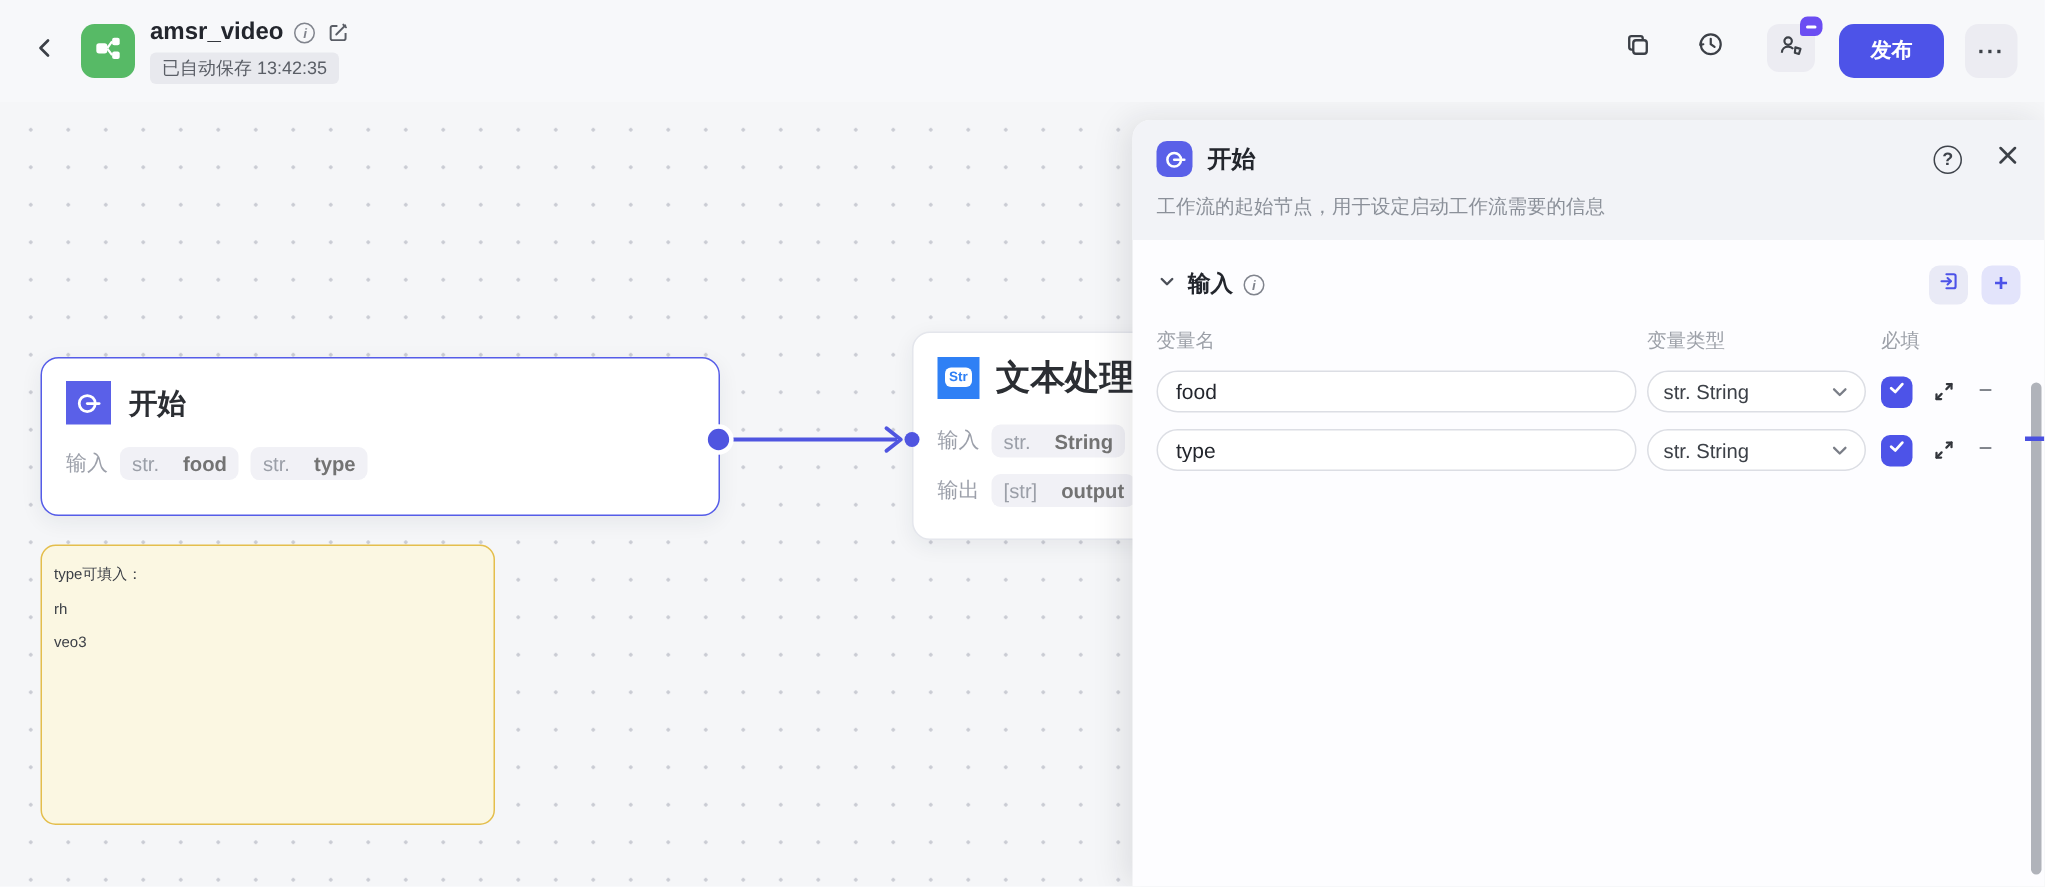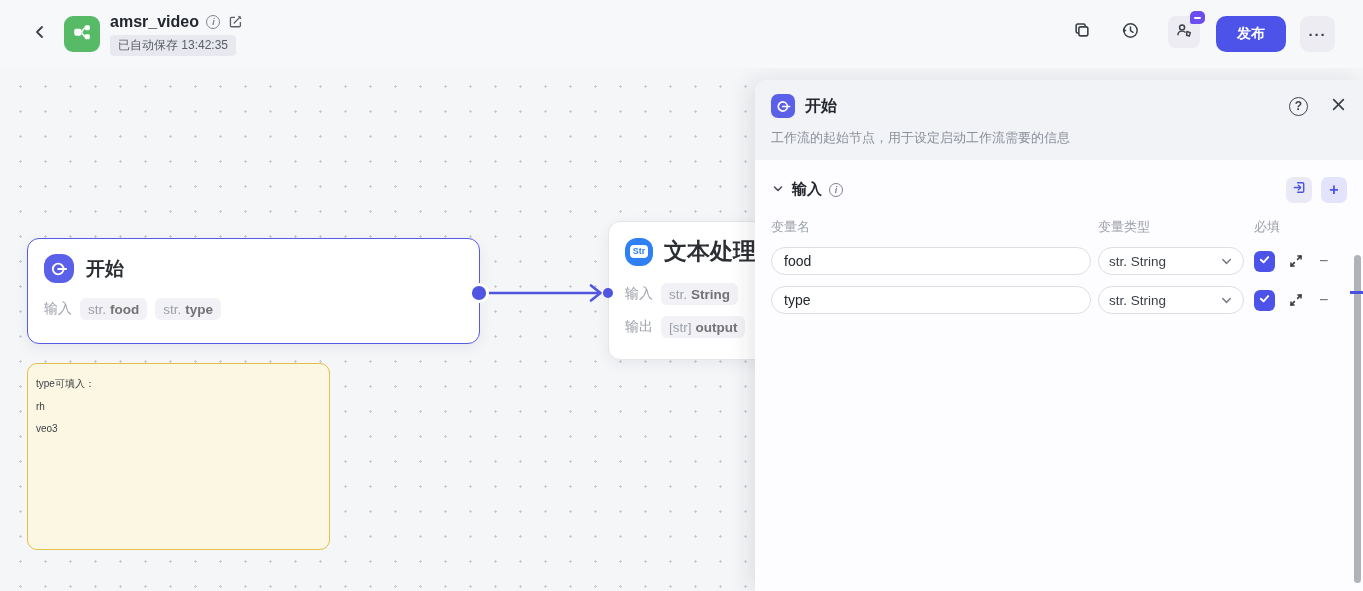--- a/index.html
+++ b/index.html
@@ -2,21 +2,21 @@
 <html><head>
 <meta charset="utf-8">
 <style>
   * { margin:0; padding:0; box-sizing:border-box; }
   html,body { width:1363px; height:591px; }
   body { font-family:"Liberation Sans","DejaVu Sans",sans-serif; color:#23262d; }
   .app { position:relative; width:1363px; height:591px; background:#f6f7f9; overflow:hidden; }
 
   
   .topbar { position:absolute; top:0; left:0; right:0; height:68px; display:flex; align-items:center;
-            padding:0 28px; background:#f7f8fa; z-index:30; }
+            padding:0 18px; background:#f7f8fa; z-index:30; }
   .back-btn { width:24px; height:24px; display:flex; align-items:center; justify-content:center; cursor:pointer; }
   .app-icon { width:36px; height:36px; border-radius:9px; background:#57ba66; margin-left:12px;
               display:flex; align-items:center; justify-content:center; flex:0 0 auto; }
   .title-block { margin-left:10px; }
   .title-row { display:flex; align-items:center; gap:7px; }
   .wf-title { font-size:16px; font-weight:700; color:#23262d; }
   .mini-icon { width:15px; height:15px; display:flex; align-items:center; justify-content:center; }
   .info-circle { width:14px; height:14px; border:1px solid #80848d; border-radius:50%; color:#80848d;
                  font-size:9px; line-height:12px; text-align:center; font-style:italic; font-weight:700; }
   .saved-pill { display:inline-block; margin-top:4px; background:#e8e9ee; border-radius:4px;
@@ -38,26 +38,26 @@
 
   
   .canvas { position:absolute; top:68px; left:0; right:0; bottom:0; background:#f5f6f8;
             background-image:radial-gradient(circle,#c9cbd3 1px,transparent 1.3px);
             background-size:25px 25px; background-position:8px 6px; }
   .wire-layer { position:absolute; inset:0; pointer-events:none; z-index:5; }
 
   .node { position:absolute; background:#fff; border-radius:12px; box-shadow:0 4px 14px rgba(32,36,50,.07); }
   .start-node { left:27px; top:170px; width:453px; height:106px; border:1.5px solid #555ce8; padding:15px 16px; z-index:4; }
   .node-head { display:flex; align-items:center; }
-  .node-icon { border-radius:12px; display:flex; align-items:center; justify-content:center; flex:0 0 auto; }
+  .node-icon { border-radius:0; display:flex; align-items:center; justify-content:center; flex:0 0 auto; }
   .start-icon { width:30px; height:29px; background:#5a60e8; }
   .start-node .node-title { margin-left:12px; font-size:19px; font-weight:700; color:#2b2e33; }
   .node-row { display:flex; align-items:center; gap:8px; margin-top:15px; }
   .row-label { font-size:14px; color:#9ca0aa; }
-  .pill { display:inline-flex; align-items:center; gap:4px; background:#f1f1f6; border-radius:6px;
+  .pill { display:inline-flex; align-items:center; gap:16px; background:#f1f1f6; border-radius:6px;
           padding:2px 8px; font-size:13.5px; height:22px; }
   .pill .ptype { color:#9b9fa8; }
   .pill .pname { color:#737373; font-weight:600; }
 
   .text-node { left:608px; top:153px; width:262px; height:139px; border:1px solid #e4e6ec; padding:14px 16px; z-index:4; }
   .text-icon { width:28px; height:28px; background:#2f80f5; position:relative; }
   .text-icon .str-chip { background:#fff; color:#2f80f5; font-size:9px; font-weight:700; border-radius:4px;
                           padding:2px 3px; line-height:1; }
   .text-node .node-title { margin-left:11px; font-size:23px; font-weight:700; color:#2b2e33; }
   .text-node .node-row { margin-top:11px; }

